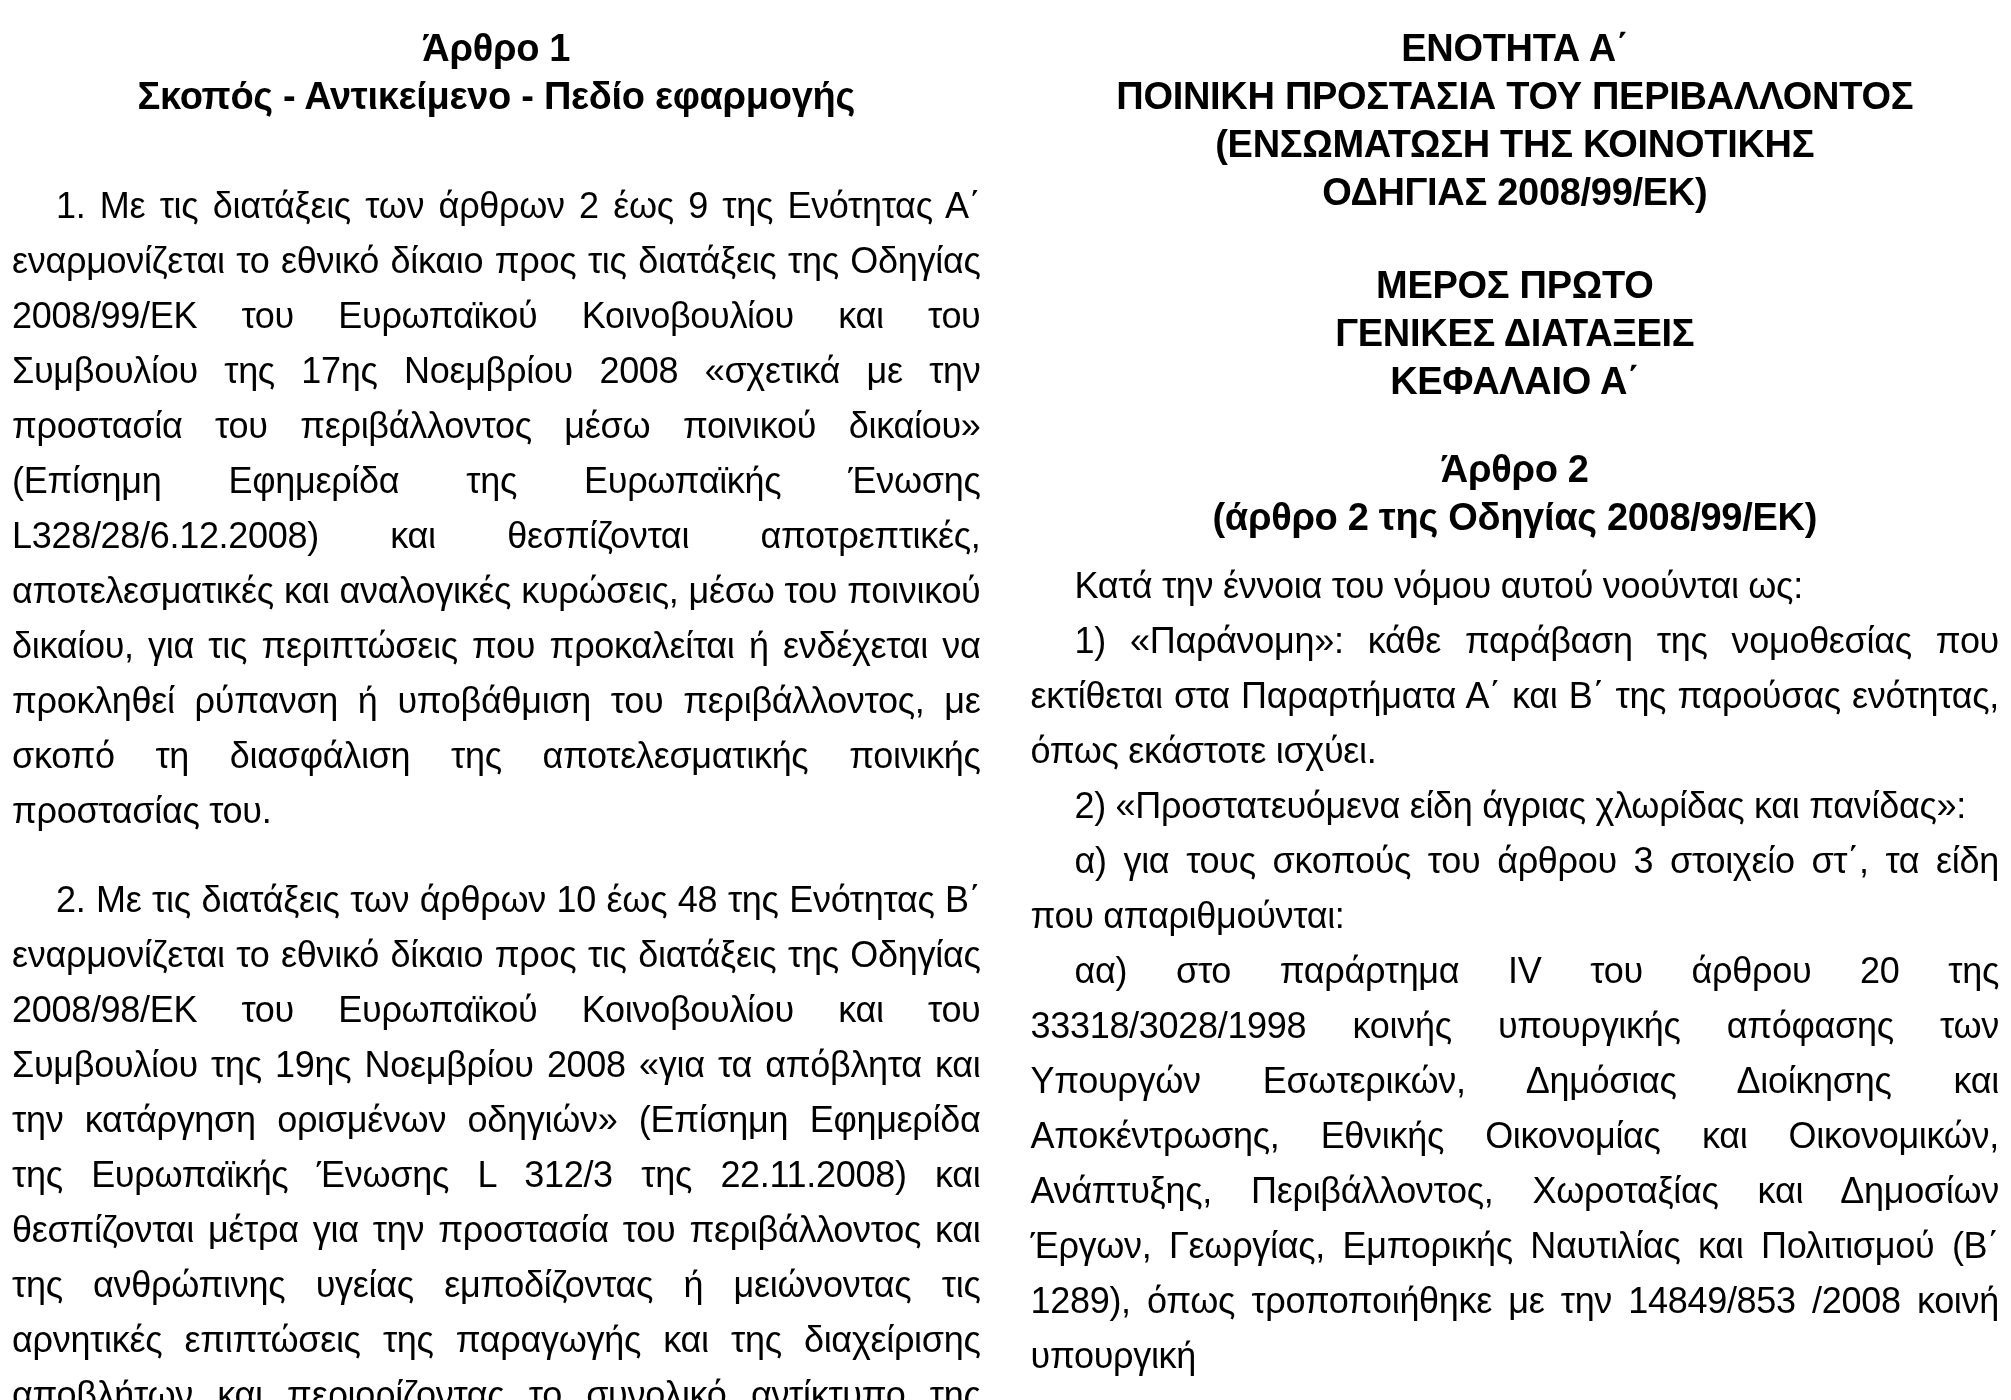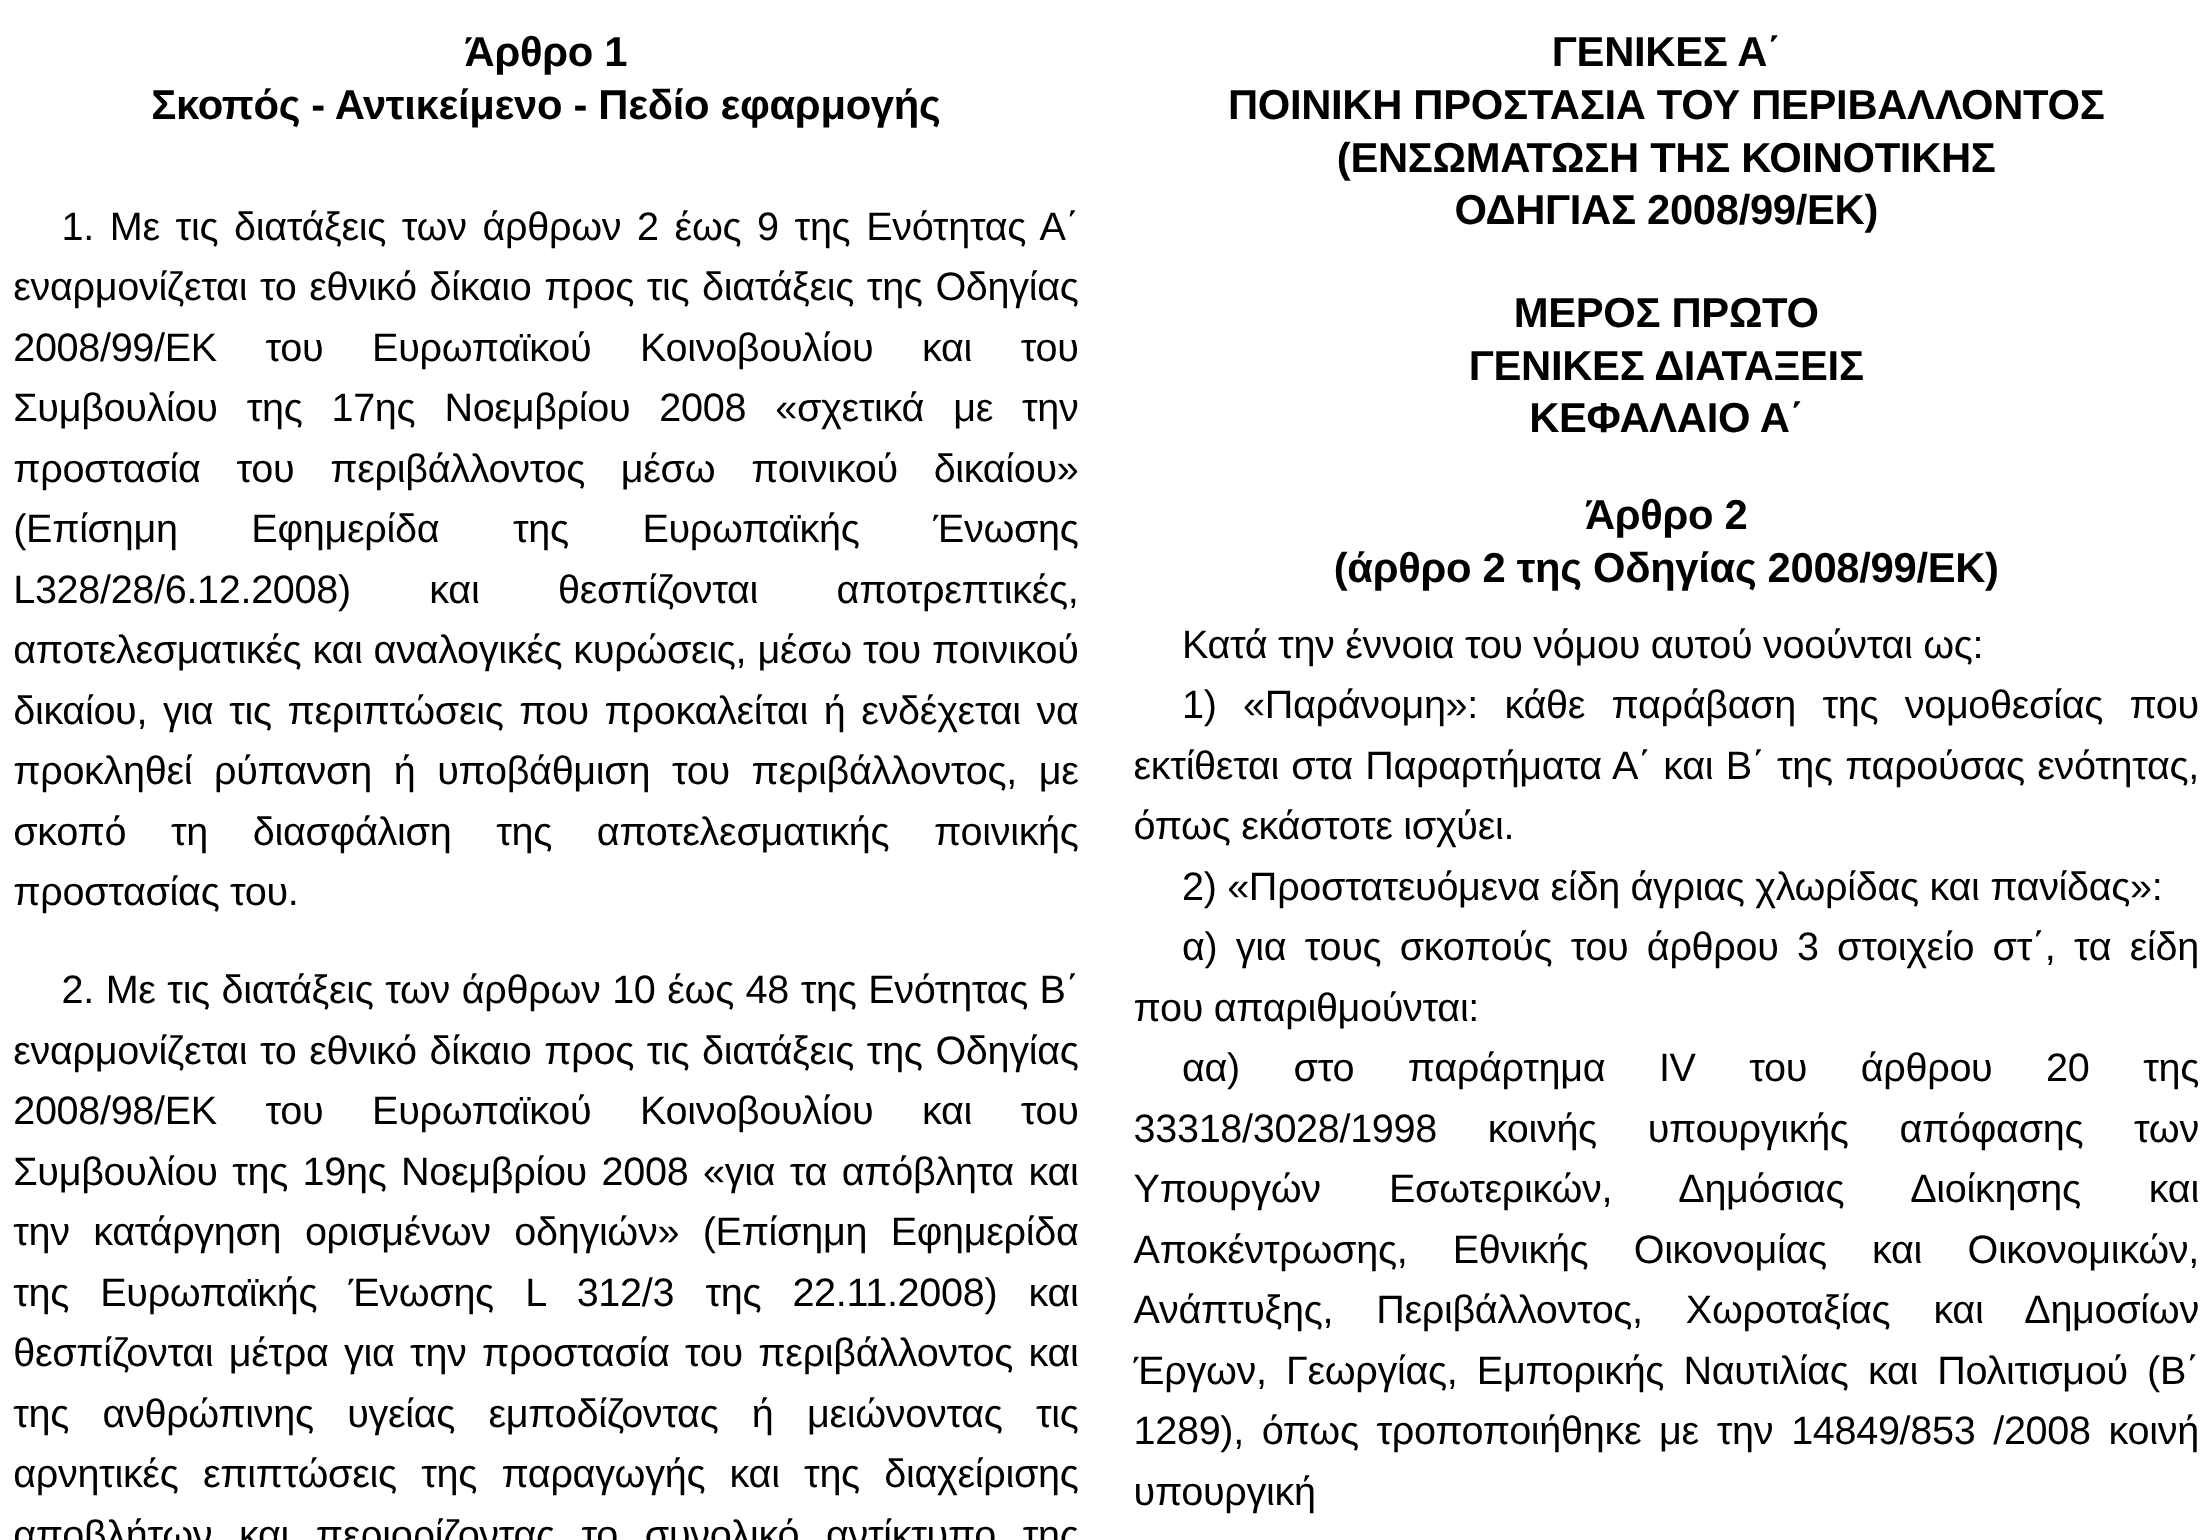--- a/index.html
+++ b/index.html
@@ -58,21 +58,21 @@
       <div>Σκοπός - Αντικείμενο - Πεδίο εφαρμογής</div>
     </div>
     <div class="body-text left-body">
       <p>1. Με τις διατάξεις των άρθρων 2 έως 9 της Ενότητας Α΄ εναρμονίζεται το εθνικό δίκαιο προς τις διατάξεις της Οδηγίας 2008/99/ΕΚ του Ευρωπαϊκού Κοινοβουλίου και του Συμβουλίου της 17ης Νοεμβρίου 2008 «σχετικά με την προστασία του περιβάλλοντος μέσω ποινικού δικαίου» (Επίσημη Εφημερίδα της Ευρωπαϊκής Ένωσης L328/28/6.12.2008) και θεσπίζονται αποτρεπτικές, αποτελεσματικές και αναλογικές κυρώσεις, μέσω του ποινικού δικαίου, για τις περιπτώσεις που προκαλείται ή ενδέχεται να προκληθεί ρύπανση ή υποβάθμιση του περιβάλλοντος, με σκοπό τη διασφάλιση της αποτελεσματικής ποινικής προστασίας του.</p>
       <p class="para-gap">2. Με τις διατάξεις των άρθρων 10 έως 48 της Ενότητας Β΄ εναρμονίζεται το εθνικό δίκαιο προς τις διατάξεις της Οδηγίας 2008/98/ΕΚ του Ευρωπαϊκού Κοινοβουλίου και του Συμβουλίου της 19ης Νοεμβρίου 2008 «για τα απόβλητα και την κατάργηση ορισμένων οδηγιών» (Επίσημη Εφημερίδα της Ευρωπαϊκής Ένωσης L 312/3 της 22.11.2008) και θεσπίζονται μέτρα για την προστασία του περιβάλλοντος και της ανθρώπινης υγείας εμποδίζοντας ή μειώνοντας τις αρνητικές επιπτώσεις της παραγωγής και της διαχείρισης αποβλήτων και περιορίζοντας το συνολικό αντίκτυπο της χρήσης των πόρων και βελτιώνοντας την αποδοτικότητά της.</p>
     </div>
   </div>
 
   <div class="col">
     <div class="heading">
-      <div>ΓΕΝΙΚΕΣ Α΄</div>
+      <div>ΕΝΟΤΗΤΑ Α΄</div>
       <div>ΠΟΙΝΙΚΗ ΠΡΟΣΤΑΣΙΑ ΤΟΥ ΠΕΡΙΒΑΛΛΟΝΤΟΣ</div>
       <div>(ΕΝΣΩΜΑΤΩΣΗ ΤΗΣ ΚΟΙΝΟΤΙΚΗΣ</div>
       <div>ΟΔΗΓΙΑΣ 2008/99/ΕΚ)</div>
     </div>
 
     <div class="heading heading-gap-lg">
       <div>ΜΕΡΟΣ ΠΡΩΤΟ</div>
       <div>ΓΕΝΙΚΕΣ ΔΙΑΤΑΞΕΙΣ</div>
       <div>ΚΕΦΑΛΑΙΟ Α΄</div>
     </div>

